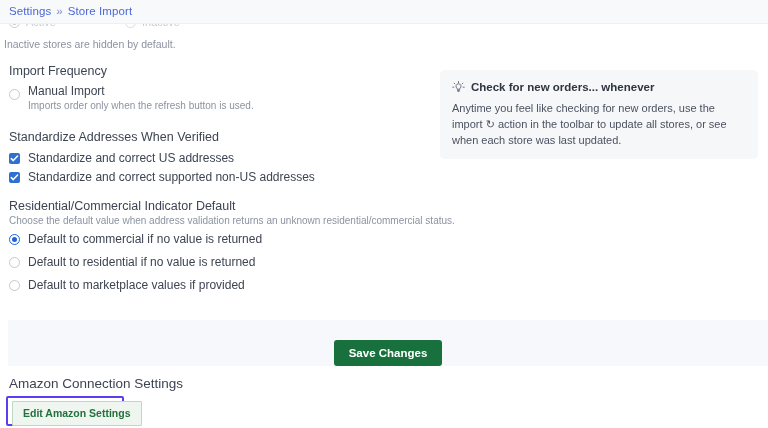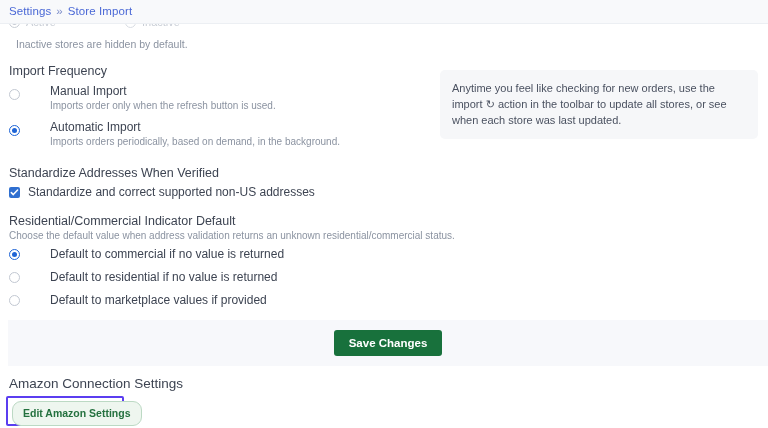--- a/index.html
+++ b/index.html
@@ -44,33 +44,33 @@
   .clip-radio.on{ border-color:#9aa3b2; }
   .clip-radio.on::after{
     content:""; display:block; width:5px;height:5px;border-radius:50%;
     background:#9aa3b2; margin:2px auto 0;
   }
   .clip-gap{ width:60px; }
 
   
   .content{ position:absolute; left:0; top:33px; width:768px; }
   .hint-sm{
-    font-size:10.5px; color:#8b93a1; padding-left:16px; line-height:14px;
+    font-size:10.5px; color:#8b93a1; padding-left:4px; line-height:14px;
   }
 
   .section{ padding-left:9px; }
   .section-title{
     font-size:12.5px; color:#3d4452; line-height:16px;
   }
   .section-sub{
     font-size:10px; color:#8b93a1; line-height:14px;
   }
 
   
-  .opt-row{ display:flex; align-items:flex-start; cursor:pointer;gap:22px; }
+  .opt-row{ display:flex; align-items:flex-start; cursor:pointer; }
   .opt-row.center{ align-items:center; }
   .radio{
     width:11px;height:11px;border-radius:50%;
     border:1px solid #c2c8d2; background:#fff;
     flex:0 0 11px; margin-right:8px; position:relative;
   }
   .radio.checked{ border:1px solid #1e64d6; }
   .radio.checked::after{
     content:""; position:absolute; left:2px; top:2px;
     width:5px;height:5px;border-radius:50%;background:#1e64d6;
@@ -101,21 +101,21 @@
   .bulb{ flex:0 0 13px; line-height:0; }
   .callout-body{
     font-size:11px; color:#4a5160; line-height:16px;
   }
   .refresh-glyph{ font-size:11px; }
 
   
   .save-bar{
     position:absolute; left:8px; top:320px; width:760px; height:46px;
     background:#f7f8fb;
-    display:flex; align-items:center; justify-content:center;
+    display:flex; align-items:flex-end; justify-content:center;
   }
   .save-btn{
     background:#18713c; color:#ffffff;
     font-size:11.5px; font-weight:bold;
     padding:7px 15px; border:none; border-radius:3px;
     cursor:pointer; line-height:12px;
     font-family:"Liberation Sans", sans-serif;
   }
 
   
@@ -123,21 +123,21 @@
     position:absolute; left:9px; top:375px;
     font-size:13.5px; color:#3d4452; line-height:18px;
   }
   .hl-box{
     position:absolute; left:6px; top:396px; width:118px; height:30px;
     border:2px solid #5b3ef0; border-radius:2px;
   }
   .amazon-btn{
     position:absolute; left:12px; top:401px;
     background:#eef6ef; color:#24713f;
-    border:1px solid #bcd9c4; border-radius:9px;
+    border:1px solid #bcd9c4; border-radius:1px;
     font-size:10.5px; font-weight:bold;
     padding:6px 10px; cursor:pointer; line-height:11px;
     font-family:"Liberation Sans", sans-serif;
   }
 </style>
 </head>
 <body>
 
 <div id="app">
 
@@ -169,32 +169,33 @@
       <div class="section-title">Import Frequency</div>
 
       <div class="opt-row" style="margin-top:5px;">
         <span class="radio" style="margin-top:5px;"></span>
         <span>
           <span class="opt-main" style="display:block;">Manual Import</span>
           <span class="opt-desc" style="display:block;">Imports order only when the refresh button is used.</span>
         </span>
       </div>
 
-      <div class="opt-row" style="margin-top:8px;">
-        <span class="radio checked" style="margin-top:5px;"></span>
-        <span>
-          <span class="opt-main" style="display:block;">Automatic Import</span>
-          <span class="opt-desc" style="display:block;">Imports orders periodically, based on demand, in the background.</span>
-        </span>
-      </div>
     </div>
 
     <div class="section" style="margin-top:17px;">
       <div class="section-title">Standardize Addresses When Verified</div>
 
+      <div class="cb-row" style="margin-top:5px;">
+        <span class="cb">
+          <svg width="9" height="9" viewBox="0 0 9 9">
+              <path d="M1.3 4.6 L3.3 6.6 L7.6 2.1" stroke="#ffffff" stroke-width="1.5" fill="none" stroke-linecap="round" stroke-linejoin="round"></path>
+            </svg>
+        </span>
+        <span class="cb-label">Standardize and correct US addresses</span>
+      </div>
 
       <div class="cb-row" style="margin-top:3px;">
         <span class="cb">
           <svg width="9" height="9" viewBox="0 0 9 9">
               <path d="M1.3 4.6 L3.3 6.6 L7.6 2.1" stroke="#ffffff" stroke-width="1.5" fill="none" stroke-linecap="round" stroke-linejoin="round"></path>
             </svg>
         </span>
         <span class="cb-label">Standardize and correct supported non-US addresses</span>
       </div>
 
@@ -215,20 +216,31 @@
       </div>
 
       <div class="opt-row center" style="margin-top:8px;">
         <span class="radio"></span>
         <span class="opt-main">Default to marketplace values if provided</span>
       </div>
     </div>
   </div>
 
   <div class="callout">
+    <div class="callout-head">
+      <span class="bulb">
+        <svg width="13" height="13" viewBox="0 0 16 16">
+          <path d="M8 3.4a3.1 3.1 0 0 0-1.8 5.6v1.2h3.6V9A3.1 3.1 0 0 0 8 3.4z" fill="none" stroke="#53596a" stroke-width="1"></path>
+          <rect x="6.3" y="11" width="3.4" height="1" fill="#53596a"></rect>
+          <rect x="6.7" y="12.6" width="2.6" height="0.9" fill="#53596a"></rect>
+          <path d="M8 0.6v1.5M2.6 2.6l1 1M13.4 2.6l-1 1M0.9 7.6h1.4M13.7 7.6h1.4" stroke="#53596a" stroke-width="1" stroke-linecap="round"></path>
+        </svg>
+      </span>
+      <span>Check for new orders... whenever</span>
+    </div>
     <div class="callout-body">
       <span>Anytime you feel like checking for new orders, use the import</span>
       <span class="refresh-glyph">↻</span>
       <span>action in the toolbar to update all stores, or see when each store was last updated.</span>
     </div>
   </div>
 
   <div class="save-bar">
     <button class="save-btn">Save Changes</button>
   </div>

